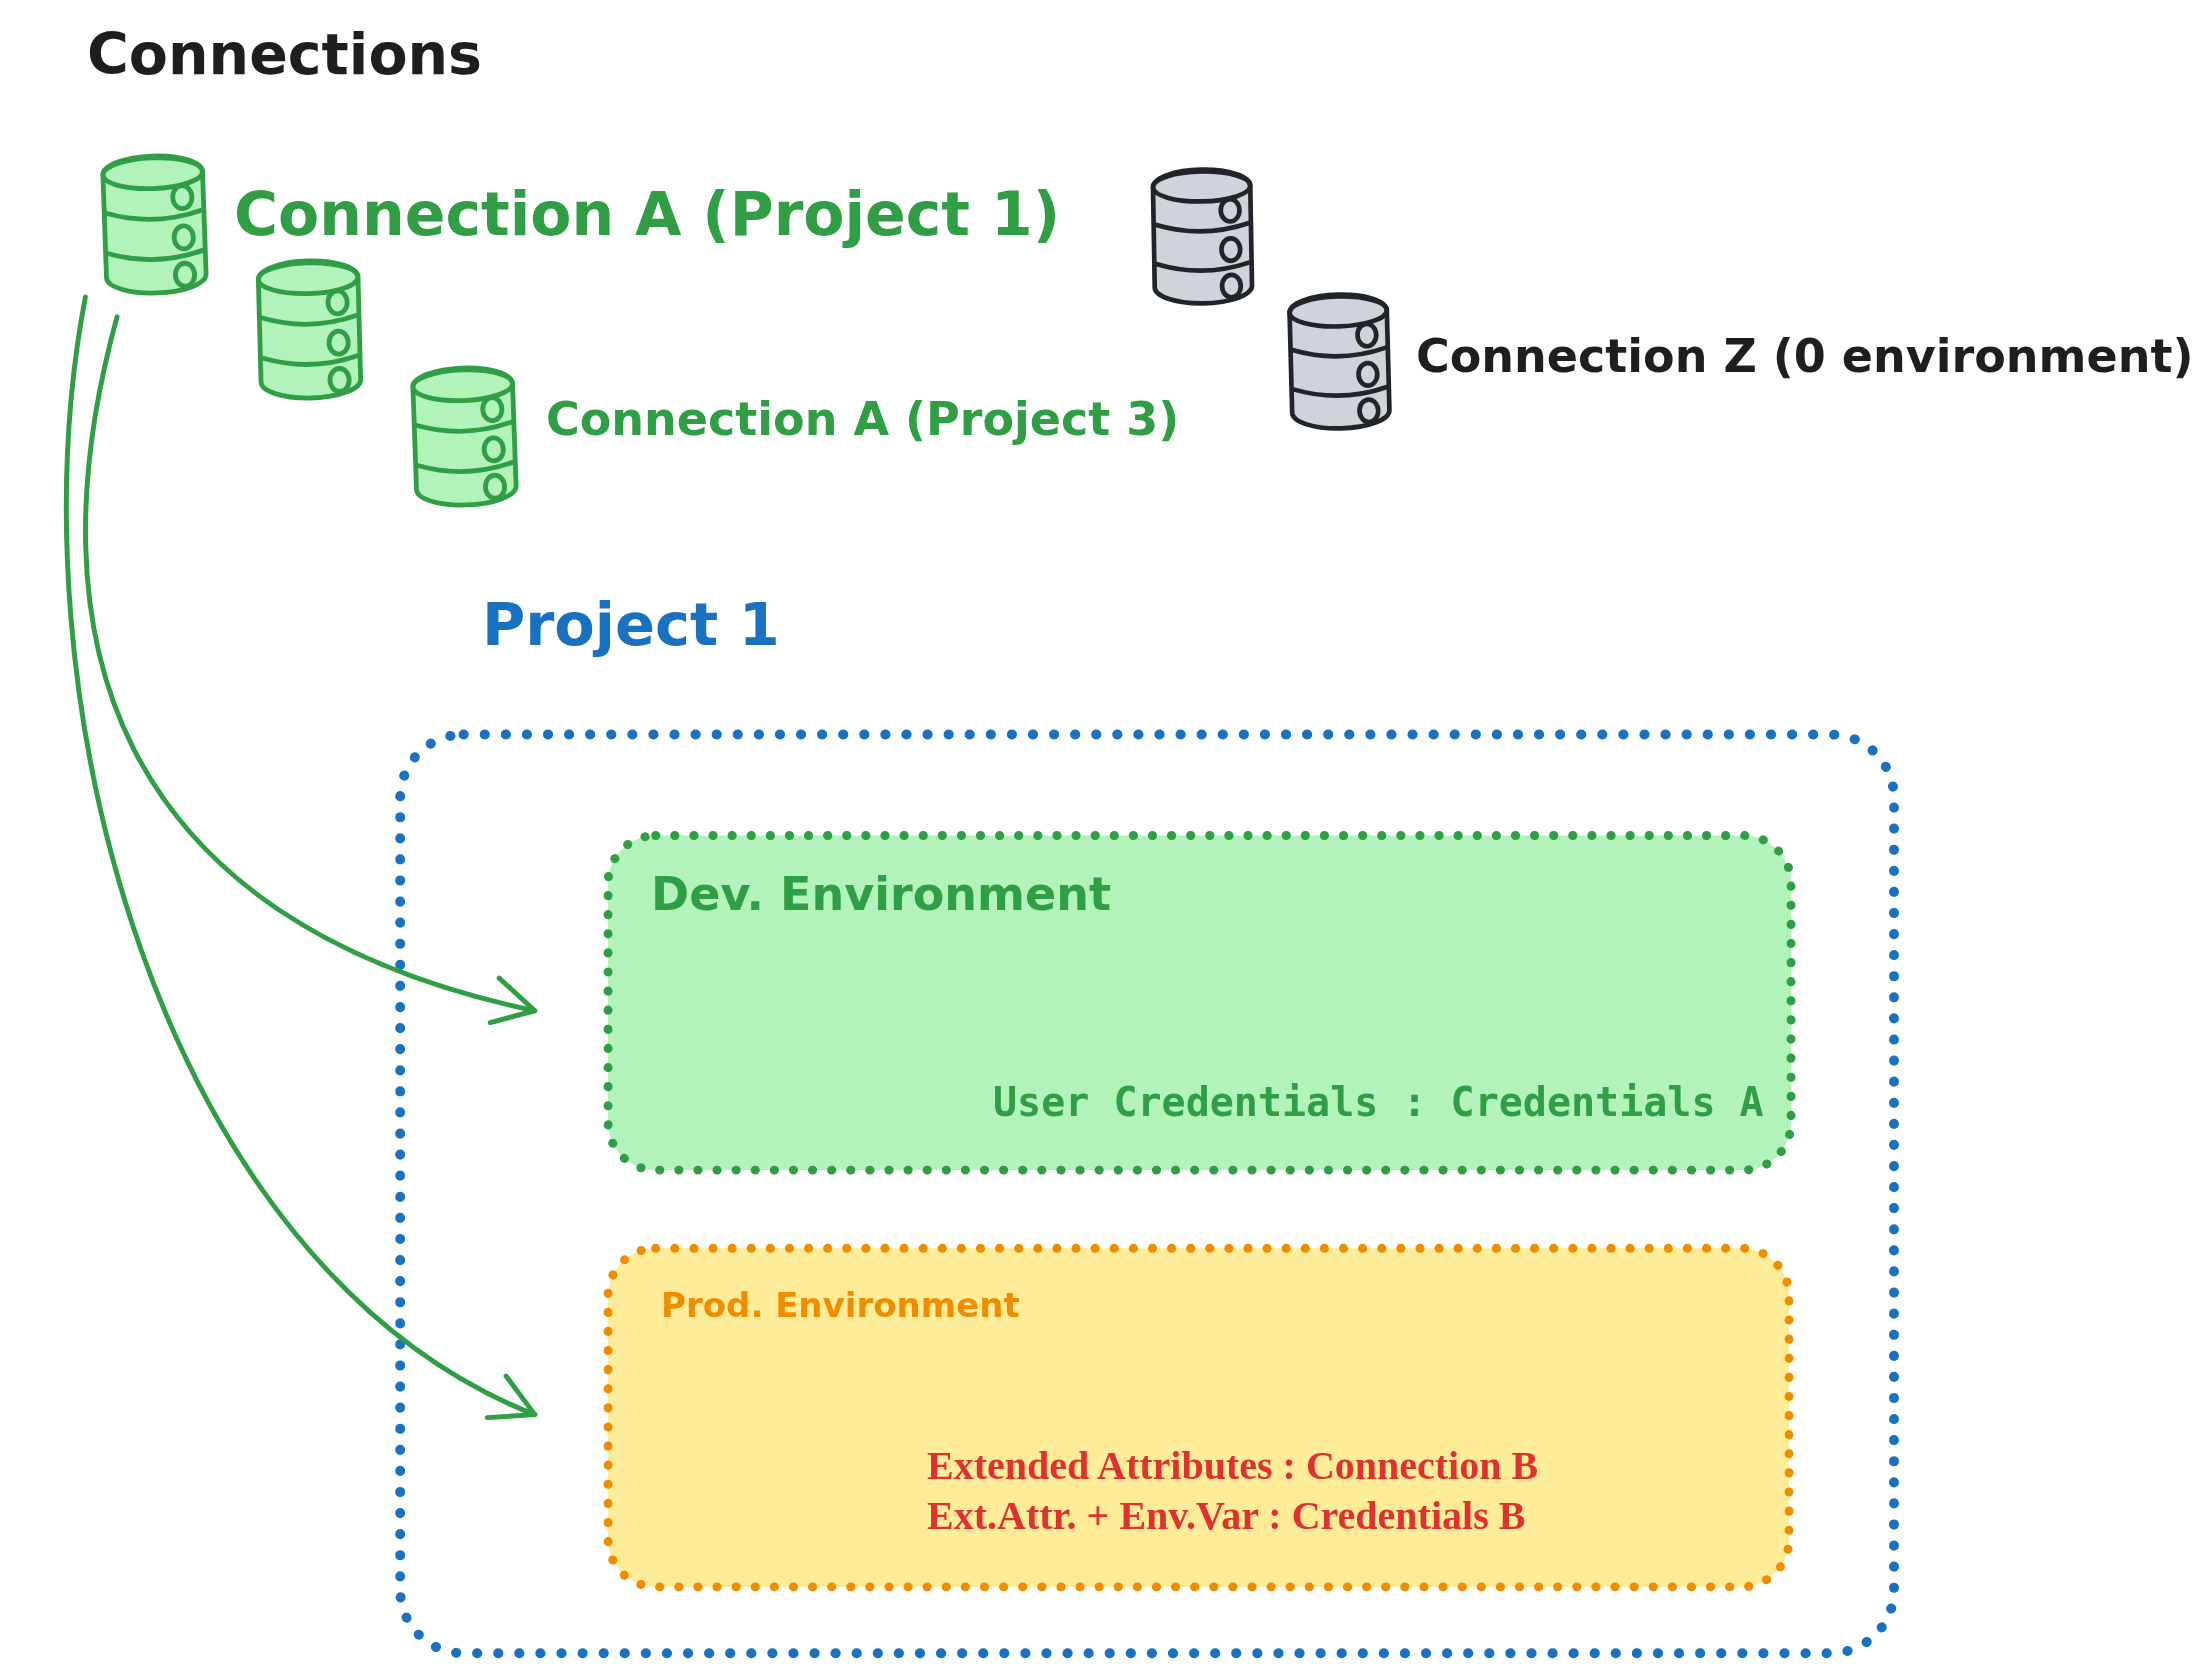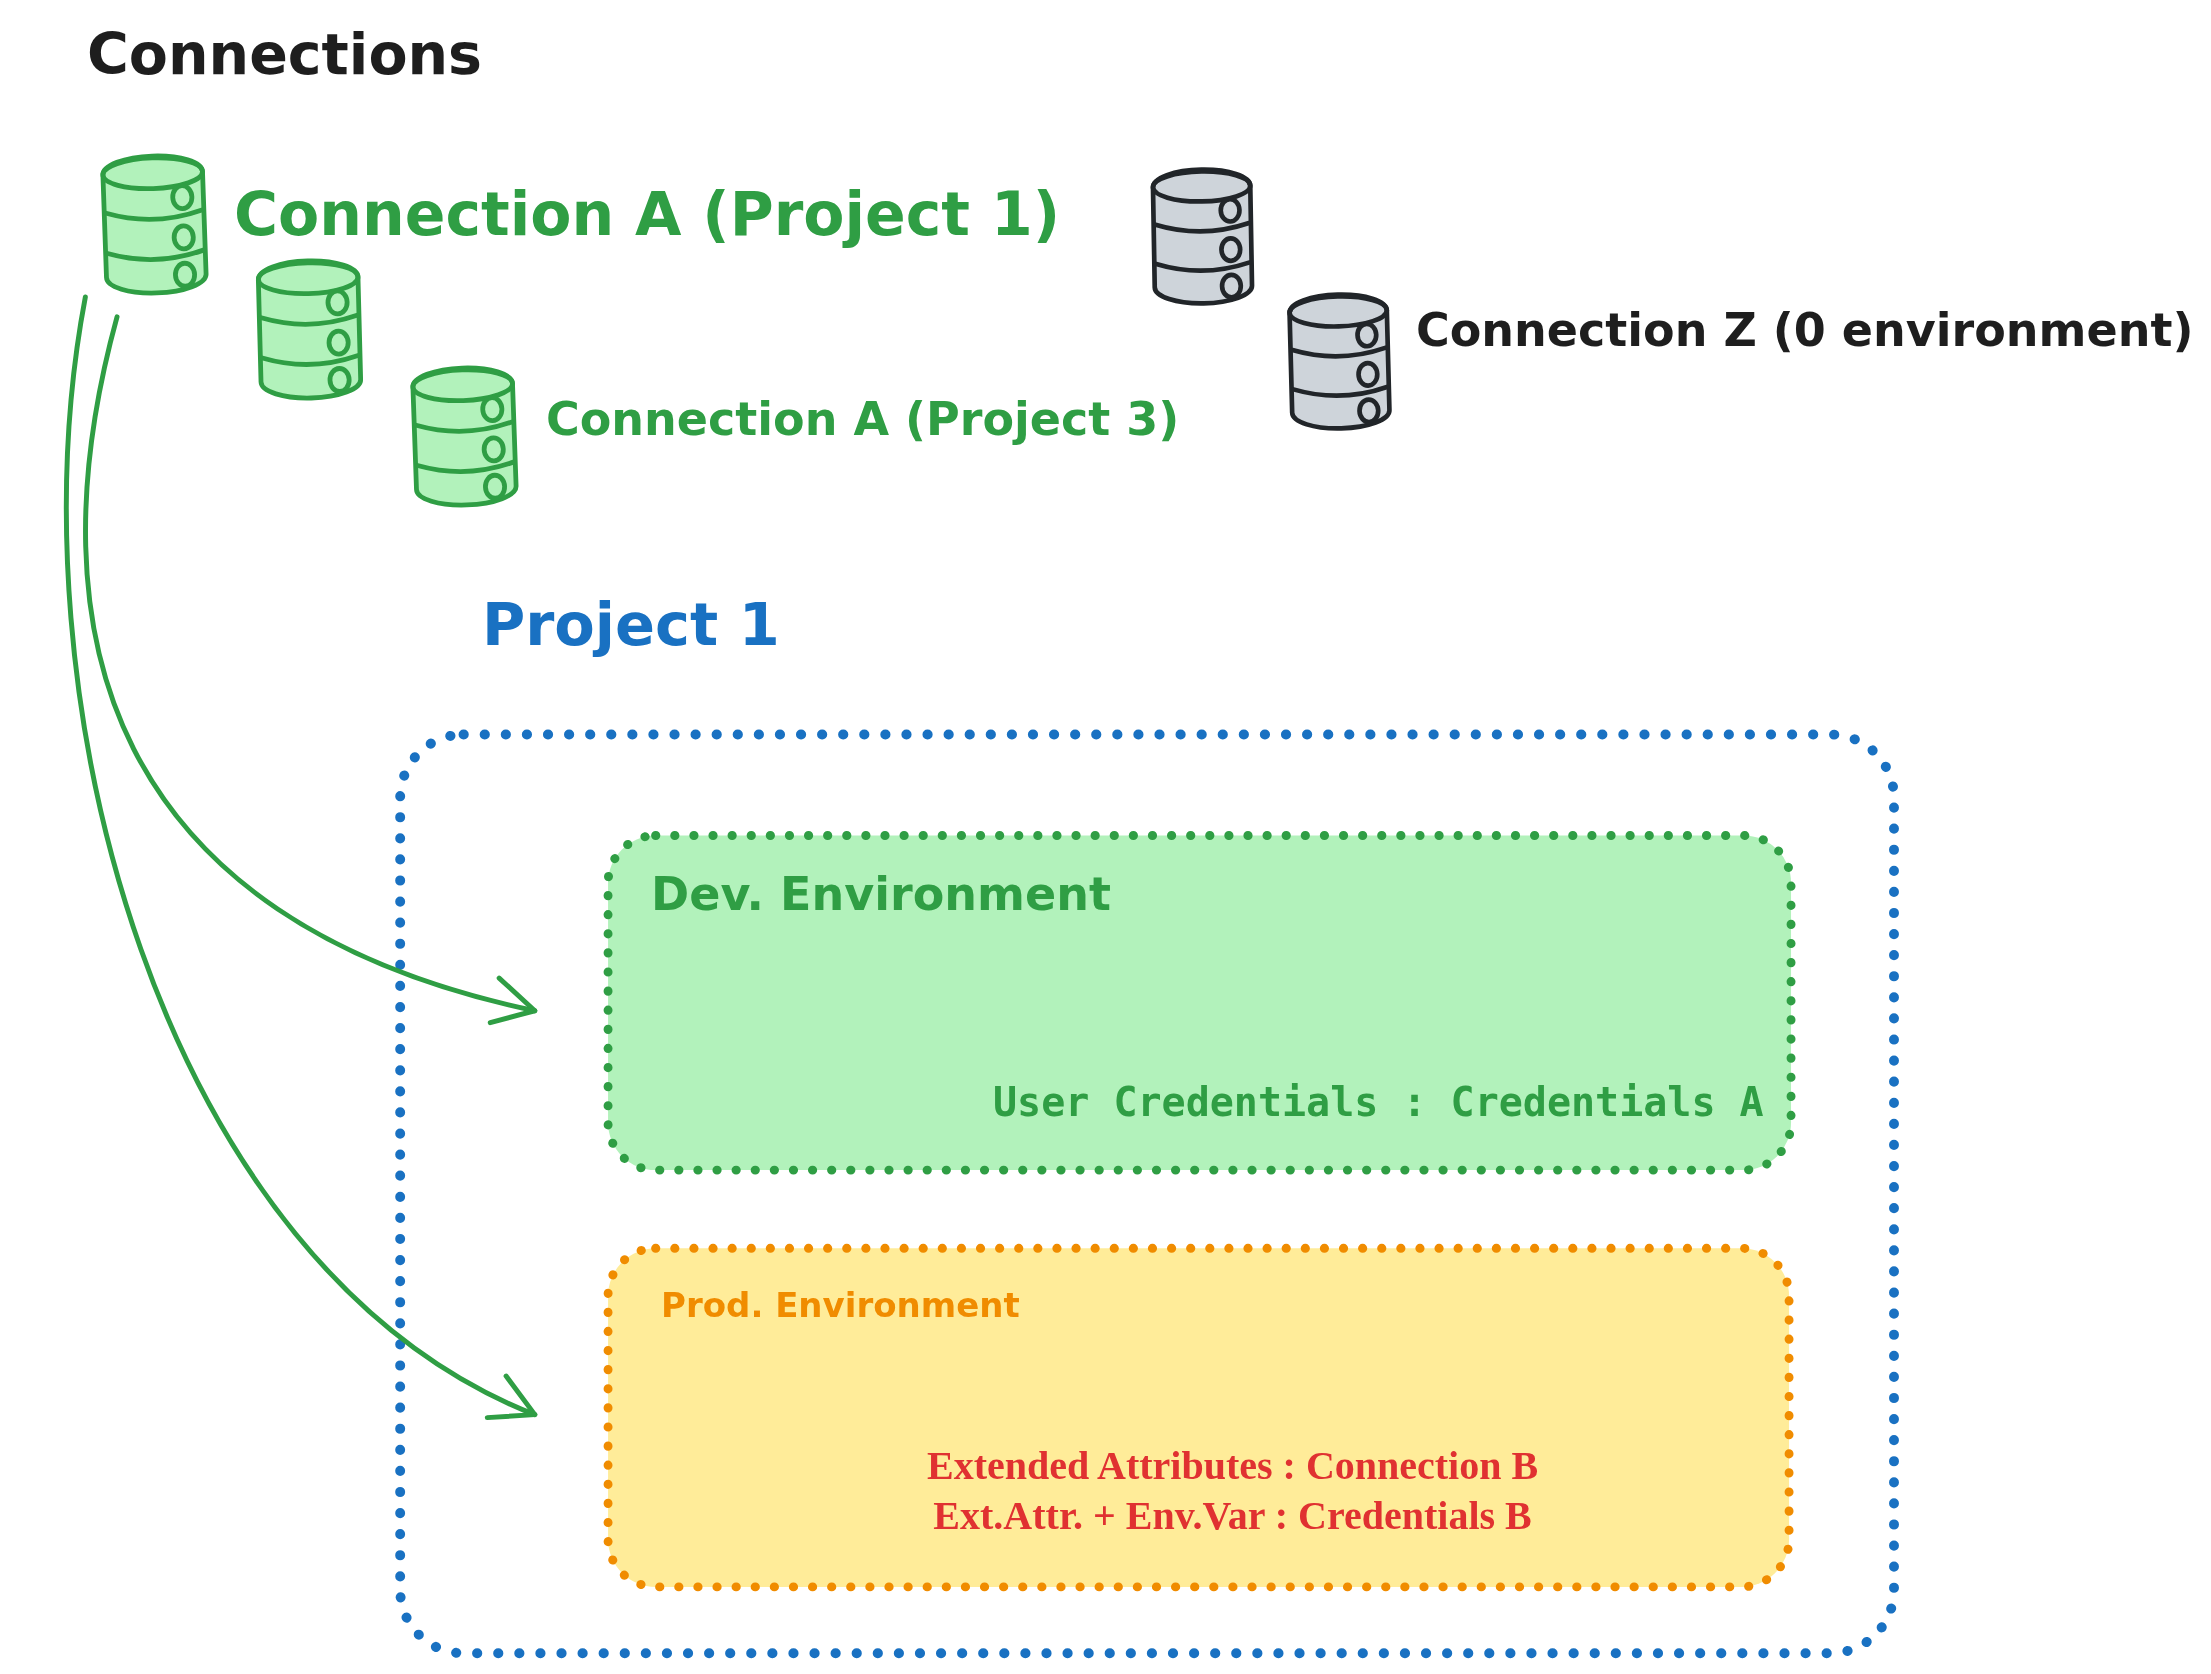--- a/index.html
+++ b/index.html
@@ -14,35 +14,34 @@
   svg.layer {
     position: absolute;
     left: 0; top: 0;
     width: 2212px; height: 1674px;
   }
   .label {
     position: absolute;
     font-weight: 700;
     white-space: nowrap;
     line-height: 1.2;
-    text-align: center;
   }
   .ink    { color: #1e1e1e; }
   .green  { color: #2f9e44; }
   .blue   { color: #1971c2; }
   .orange { color: #f08c00; }
   .red    { color: #e03131; }
   .mono   { font-family: "DejaVu Sans Mono", monospace; }
 
   .t-connections { left: 87px;  top: 20px;  font-size: 57px; }
   .t-conn1       { left: 234px; top: 178px; font-size: 60px; }
   .t-conn2       { left: 390px; top: 285px; font-size: 46px; }
   .t-conn3       { left: 546px; top: 392px; font-size: 46px; }
   .t-conny       { left: 1281px; top: 190px; font-size: 46px; }
-  .t-connz       { left: 1416px; top: 303px; font-size: 46px; }
+  .t-connz       { left: 1416px; top: 329px; font-size: 46px; }
   .t-project     { left: 482px; top: 590px; font-size: 59px; }
   .t-devtitle    { left: 651px; top: 867px; font-size: 46px; }
   .t-devdetail   { left: 993px; top: 1078px; font-size: 40px; }
   .t-prodtitle   { left: 661px; top: 1285px; font-size: 34px; }
   .t-proddetail  { left: 927px; top: 1441px; font-size: 40px; line-height: 50px; font-family: Liberation Serif, serif; }
 
   svg.db { position: absolute; overflow: visible; }
   .db-c1 { left: 97px;   top: 150px; transform: rotate(-2deg); }
   .db-c2 { left: 252px;  top: 255px; transform: rotate(-1.5deg); }
   .db-c3 { left: 407px;  top: 362px; transform: rotate(-2deg); }

